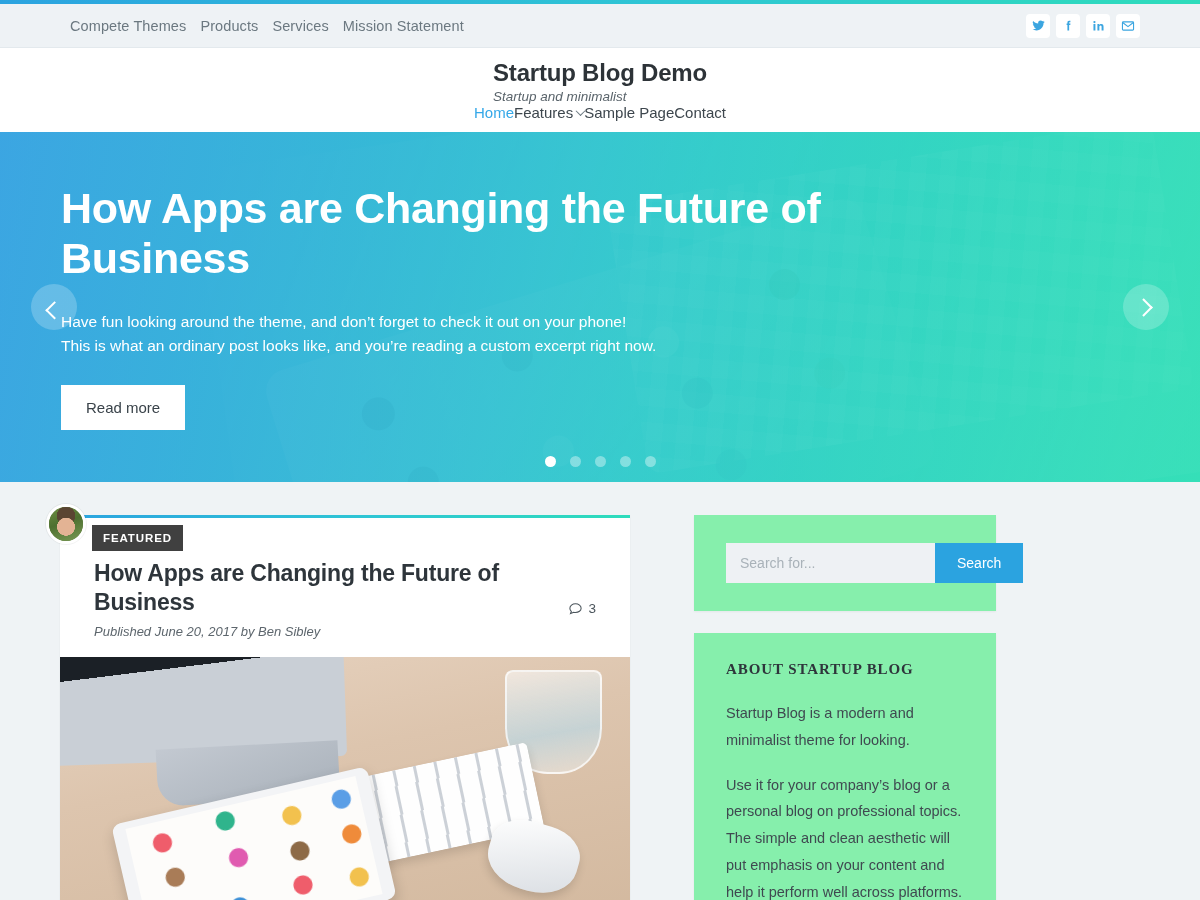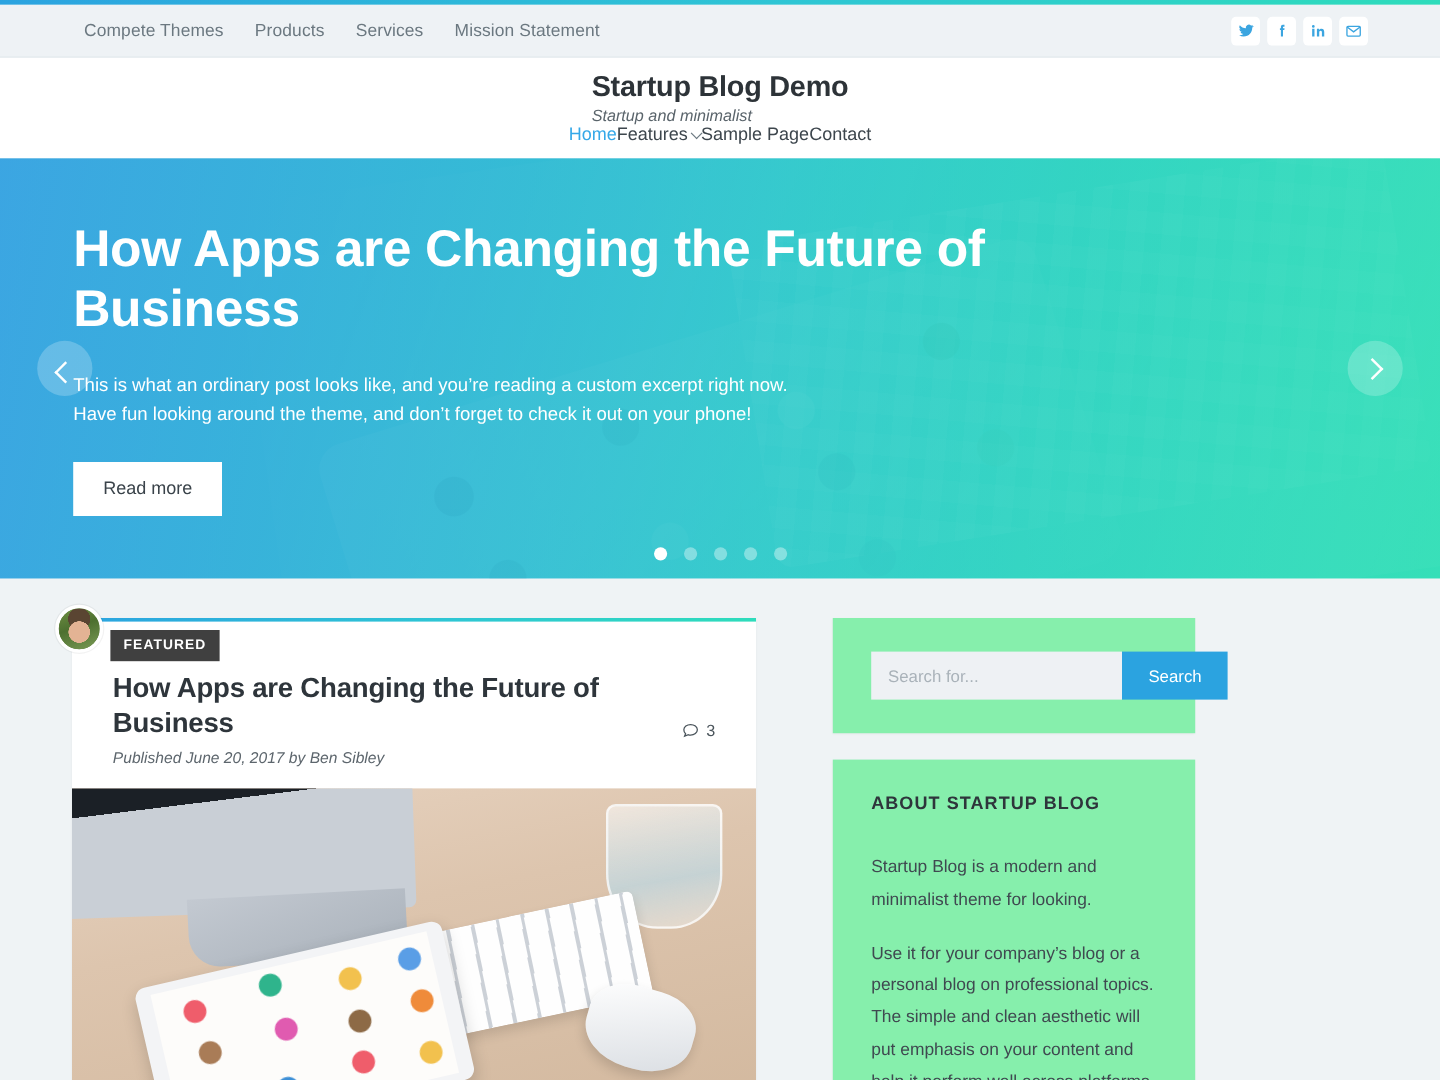--- a/index.html
+++ b/index.html
@@ -24,21 +24,21 @@
     display: flex;
     align-items: center;
     position: relative;
   }
   .topbar-inner {
     width: 1080px; margin: 0 auto;
     display: flex; align-items: center;
     justify-content: space-between;
     height: 100%;
   }
-  .topnav { display: flex; align-items: center; gap: 26px; padding-left: 10px; }
+  .topnav { display: flex; align-items: center; gap: 14px; padding-left: 10px; }
   .topnav a {
     font-size: 14.5px; color: #6b7880; text-decoration: none;
     letter-spacing: .1px;
   }
   .social { display: flex; align-items: center; gap: 6px; }
   .social-btn {
     width: 24px; height: 24px; border-radius: 4px;
     background: #ffffff;
     display: flex; align-items: center; justify-content: center;
     color: #3ba5e0;
@@ -283,21 +283,21 @@
     font-family: "Liberation Sans", sans-serif;
   }
   .search-input::placeholder { color: #a9b2b9; }
   .search-btn {
     background: #2ba3e0; color: #fff; border: none; cursor: pointer;
     padding: 0 22px; font-size: 14px;
     font-family: "Liberation Sans", sans-serif;
   }
   .widget-title {
     font-size: 15px; font-weight: bold; color: #2e353b;
-    letter-spacing: .9px; margin-bottom: 32px;
+    letter-spacing: .9px; margin-bottom: 22px; font-family: Liberation Serif, serif;
   }
   .widget p {
     font-size: 14.5px; line-height: 1.85; color: #3f4950;
     margin-bottom: 18px;
   }
   .widget p:last-child { margin-bottom: 0; }
 </style>
 </head>
 <body>
 
@@ -366,22 +366,22 @@
     <div class="desk"></div>
       <div class="kb"></div>
       <div class="phone"></div>
       <div class="apps"></div>
   </div>
   <div class="hero-overlay"></div>
 
   <div class="hero-content">
     <h1 class="hero-title">How Apps are Changing the Future of Business</h1>
     <div class="hero-excerpt">
+      <div>Have fun looking around the theme, and don’t forget to check it out on your phone!</div>
       <div>This is what an ordinary post looks like, and you’re reading a custom excerpt right now.</div>
-      <div>Have fun looking around the theme, and don’t forget to check it out on your phone!</div>
     </div>
     <button class="read-more">Read more</button>
   </div>
 
   <div class="slider-arrow left">
     <span class="arw l"></span>
   </div>
   <div class="slider-arrow right">
     <span class="arw r"></span>
   </div>

